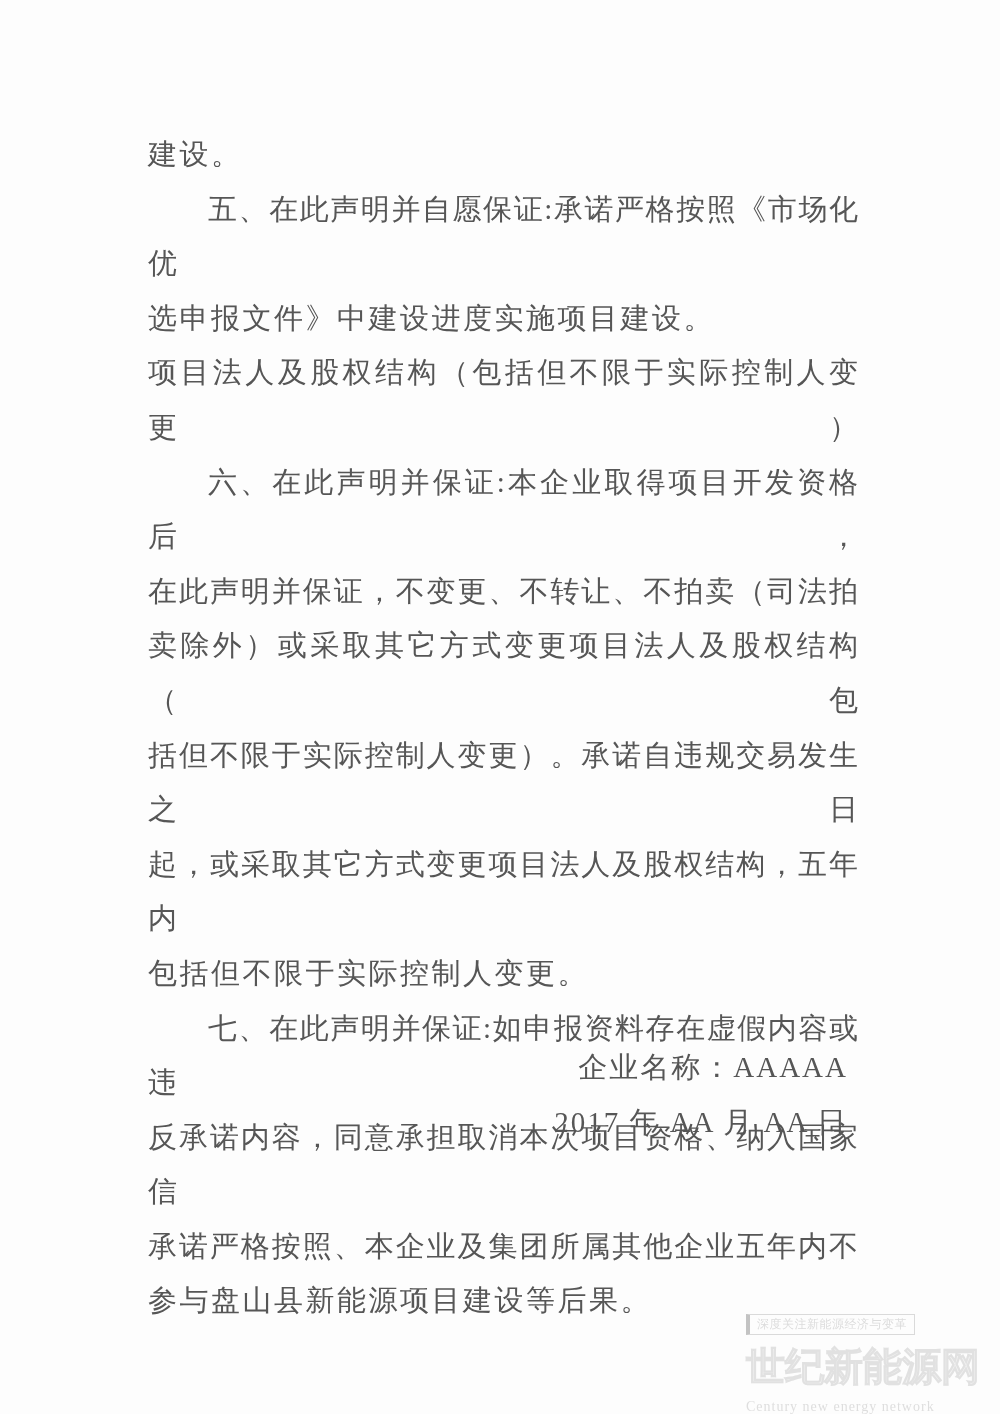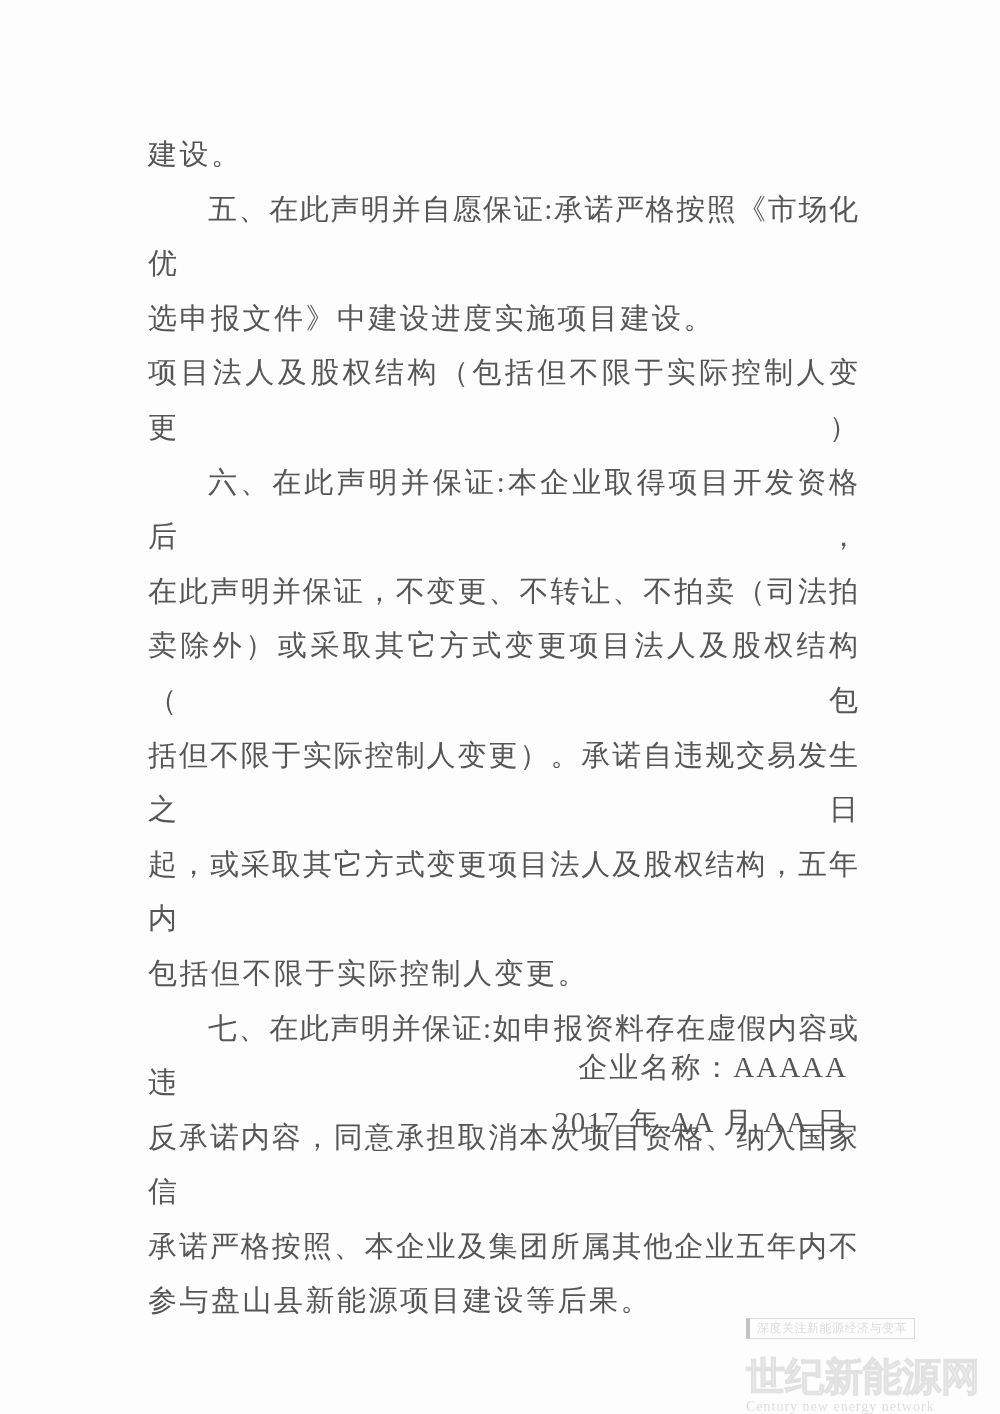--- a/index.html
+++ b/index.html
@@ -63,37 +63,38 @@
     border-left: 4px solid #c3c3c3;
     padding: 2px 7px 3px 7px;
     font-size: 12px;
     line-height: 14px;
     letter-spacing: 0.5px;
     color: #dcdcdc;
     font-family: "Liberation Sans", "DejaVu Sans", sans-serif;
     white-space: nowrap;
   }
   .wm-title {
-    margin-top: 16px;
+    margin-top: 10px;
     font-size: 39px;
     line-height: 44px;
     font-weight: bold;
     color: #f3f3f3;
     -webkit-text-stroke: 1px #e1e1e1;
     letter-spacing: 0px;
     font-family: "Liberation Sans", "DejaVu Sans", sans-serif;
     white-space: nowrap;
   }
   .wm-sub {
     font-size: 14px;
     line-height: 15px;
     color: #dedede;
     letter-spacing: 1px;
     font-family: "Liberation Serif", "DejaVu Serif", serif;
     white-space: nowrap;
+    margin-top: 10px;
   }
 </style>
 </head>
 <body>
 
 <div class="page">
 
   <div class="doc-text">
 
   <div class="line">建设。</div>

